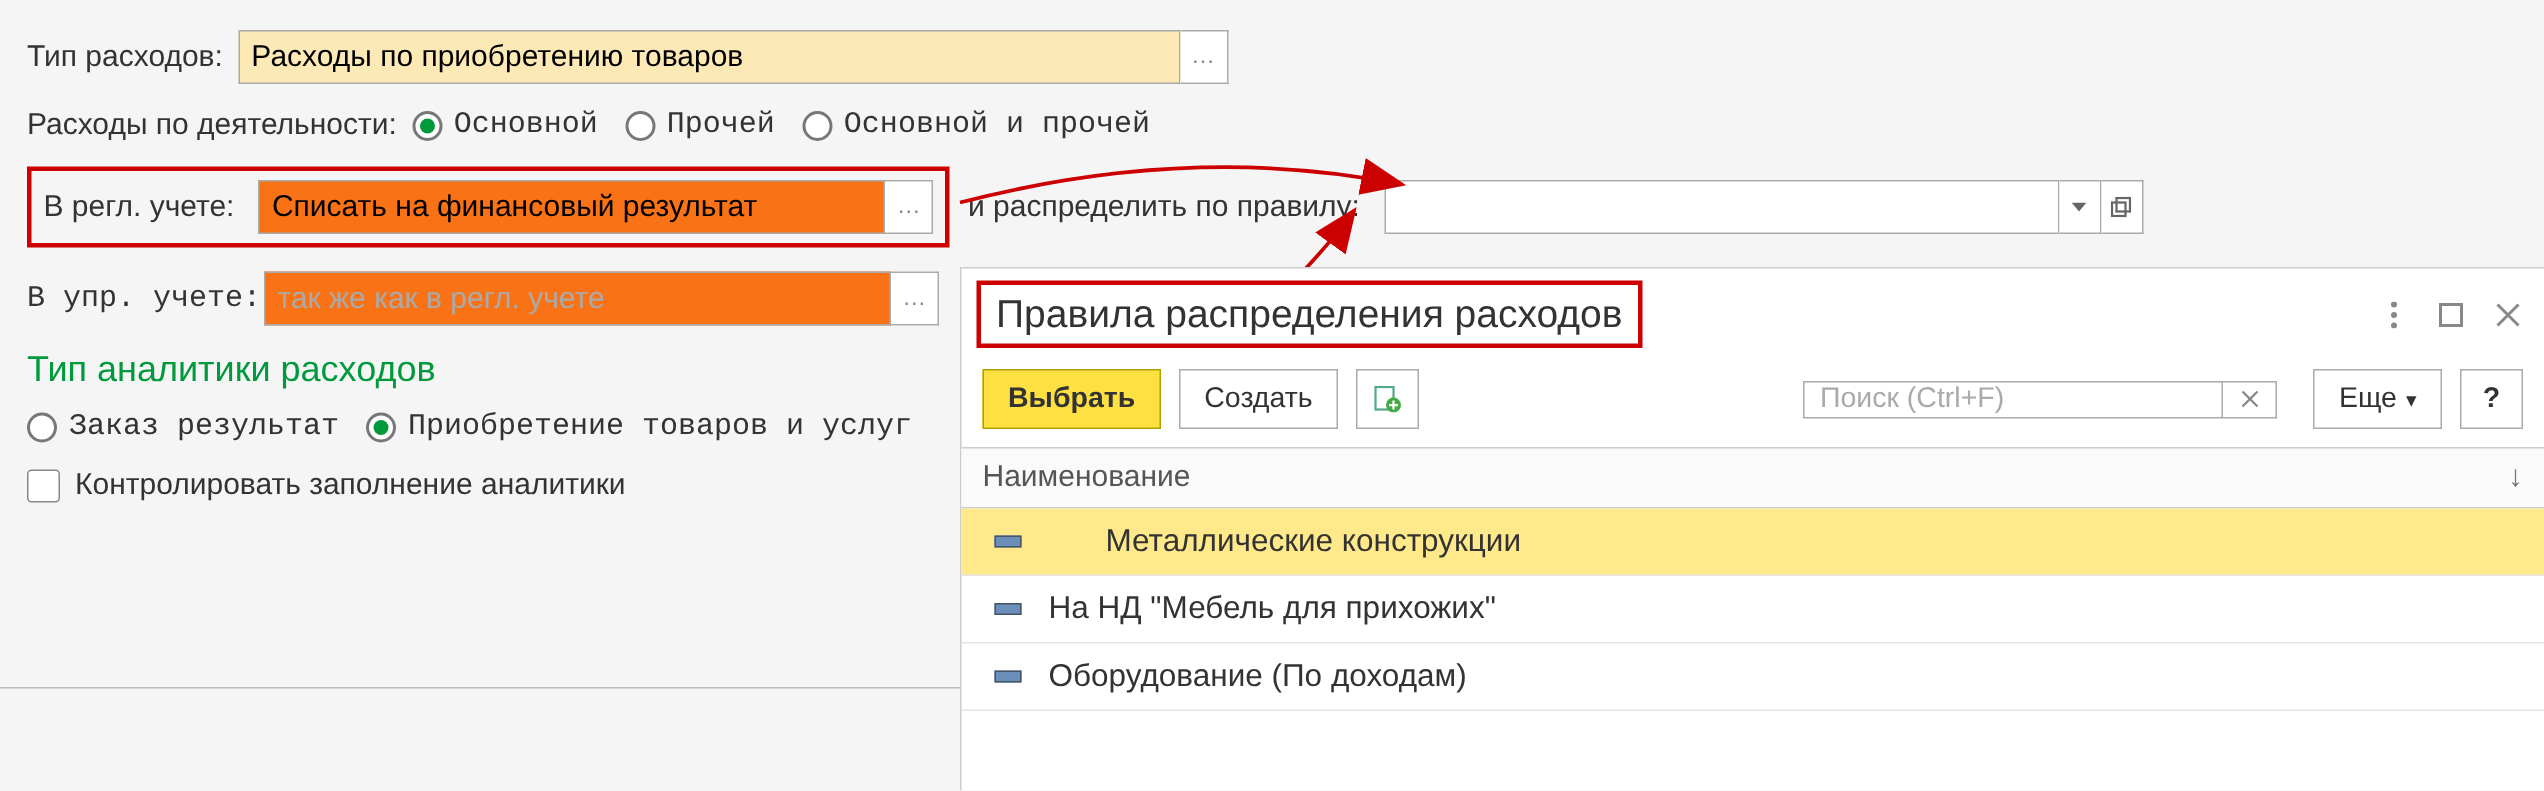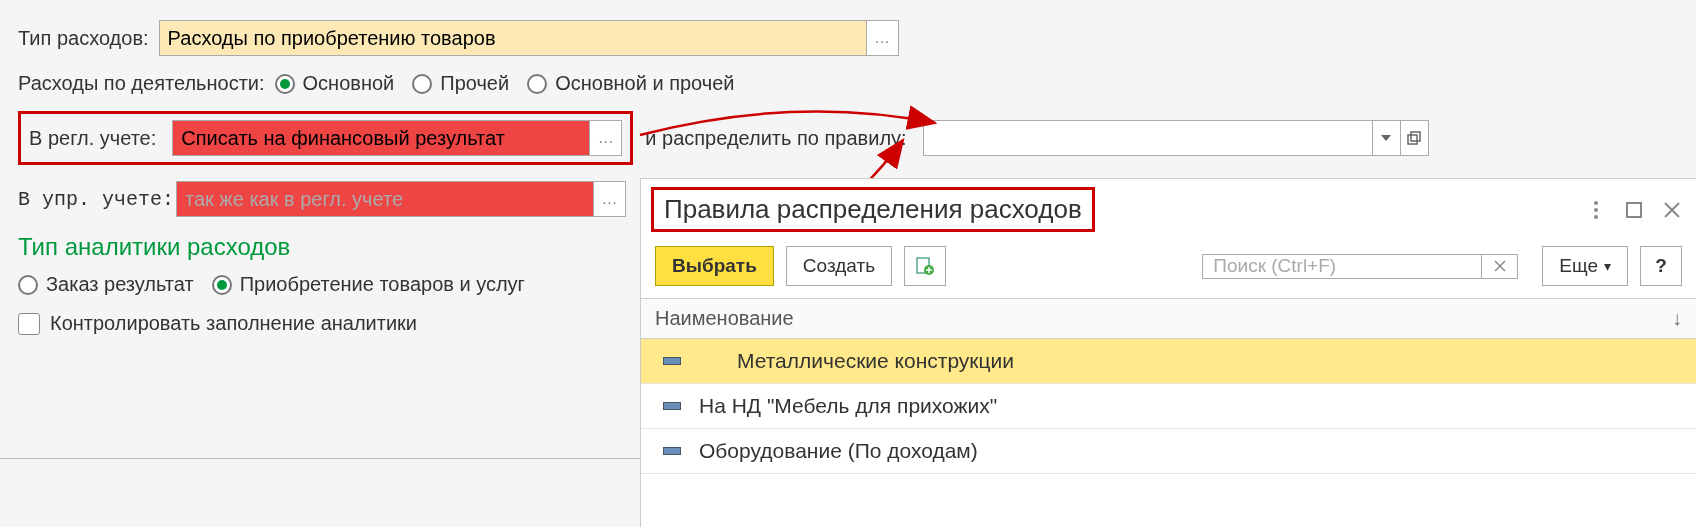--- a/index.html
+++ b/index.html
@@ -2,32 +2,32 @@
 <html><head>
 <meta charset="utf-8">
 <style>
   * { box-sizing: border-box; margin: 0; padding: 0; }
   html, body { width: 1696px; height: 527px; font-family: Arial, sans-serif; font-size: 20px; color: #333; background: #f5f5f5; overflow: hidden; position: relative; }
   .main-form { padding: 20px 18px 0 18px; }
   .row { display: flex; align-items: center; margin-bottom: 16px; }
   .label { color: #333; margin-right: 10px; white-space: nowrap; }
   .field { position: relative; display: flex; align-items: stretch; height: 36px; }
   .field input.text {
-    border: 1px solid #aaa; background: #ef4444; padding: 4px 8px; font-size: 20px;
+    border: 1px solid #aaa; background: #f97316; padding: 4px 8px; font-size: 20px;
     height: 36px; outline: none;
   }
   .field.yellow input.text { background: #fde9b6; }
   .ell-btn {
     width: 32px; height: 36px; border: 1px solid #aaa; border-left: none;
     background: #fff; display: flex; align-items: center; justify-content: center;
     cursor: pointer; color: #888; font-size: 16px;
   }
   .ell-btn:after { content: "\2026"; }
   .radio-group { display: flex; align-items: center; gap: 18px; }
-  .radio { display: flex; align-items: center; gap: 8px; cursor: pointer; }
+  .radio { display: flex; align-items: center; gap: 8px; cursor: pointer; font-family: Liberation Mono, monospace; }
   .radio .dot {
     width: 20px; height: 20px; border: 2px solid #777; border-radius: 50%;
     display: flex; align-items: center; justify-content: center; background: #fff;
   }
   .radio.selected .dot:after {
     content: ""; width: 10px; height: 10px; background: #009a3d; border-radius: 50%;
   }
   .highlight-red { border: 3px solid #c00; padding: 6px 8px; display: inline-flex; align-items: center; }
   .section-title { color: #009a3d; font-size: 24px; margin: 8px 0 12px 0; }
   .checkbox { display: flex; align-items: center; gap: 10px; }
@@ -75,21 +75,21 @@
 
   .copy-icon-svg { width:18px; height:18px; }
 </style>
 </head>
 <body>
 
 <div class="main-form">
 
   <div class="row">
     <span class="label">Тип расходов:</span>
-    <div class="field yellow" style="width:740px;">
+    <div class="field yellow" style="width:660px;">
       <input class="text" style="flex: 1 1 0%;" readonly="" value="Расходы по приобретению товаров">
       <div class="ell-btn"></div>
     </div>
   </div>
 
   <div class="row">
     <span class="label">Расходы по деятельности:</span>
     <div class="radio-group">
       <div class="radio selected">
         <span class="dot"></span>

